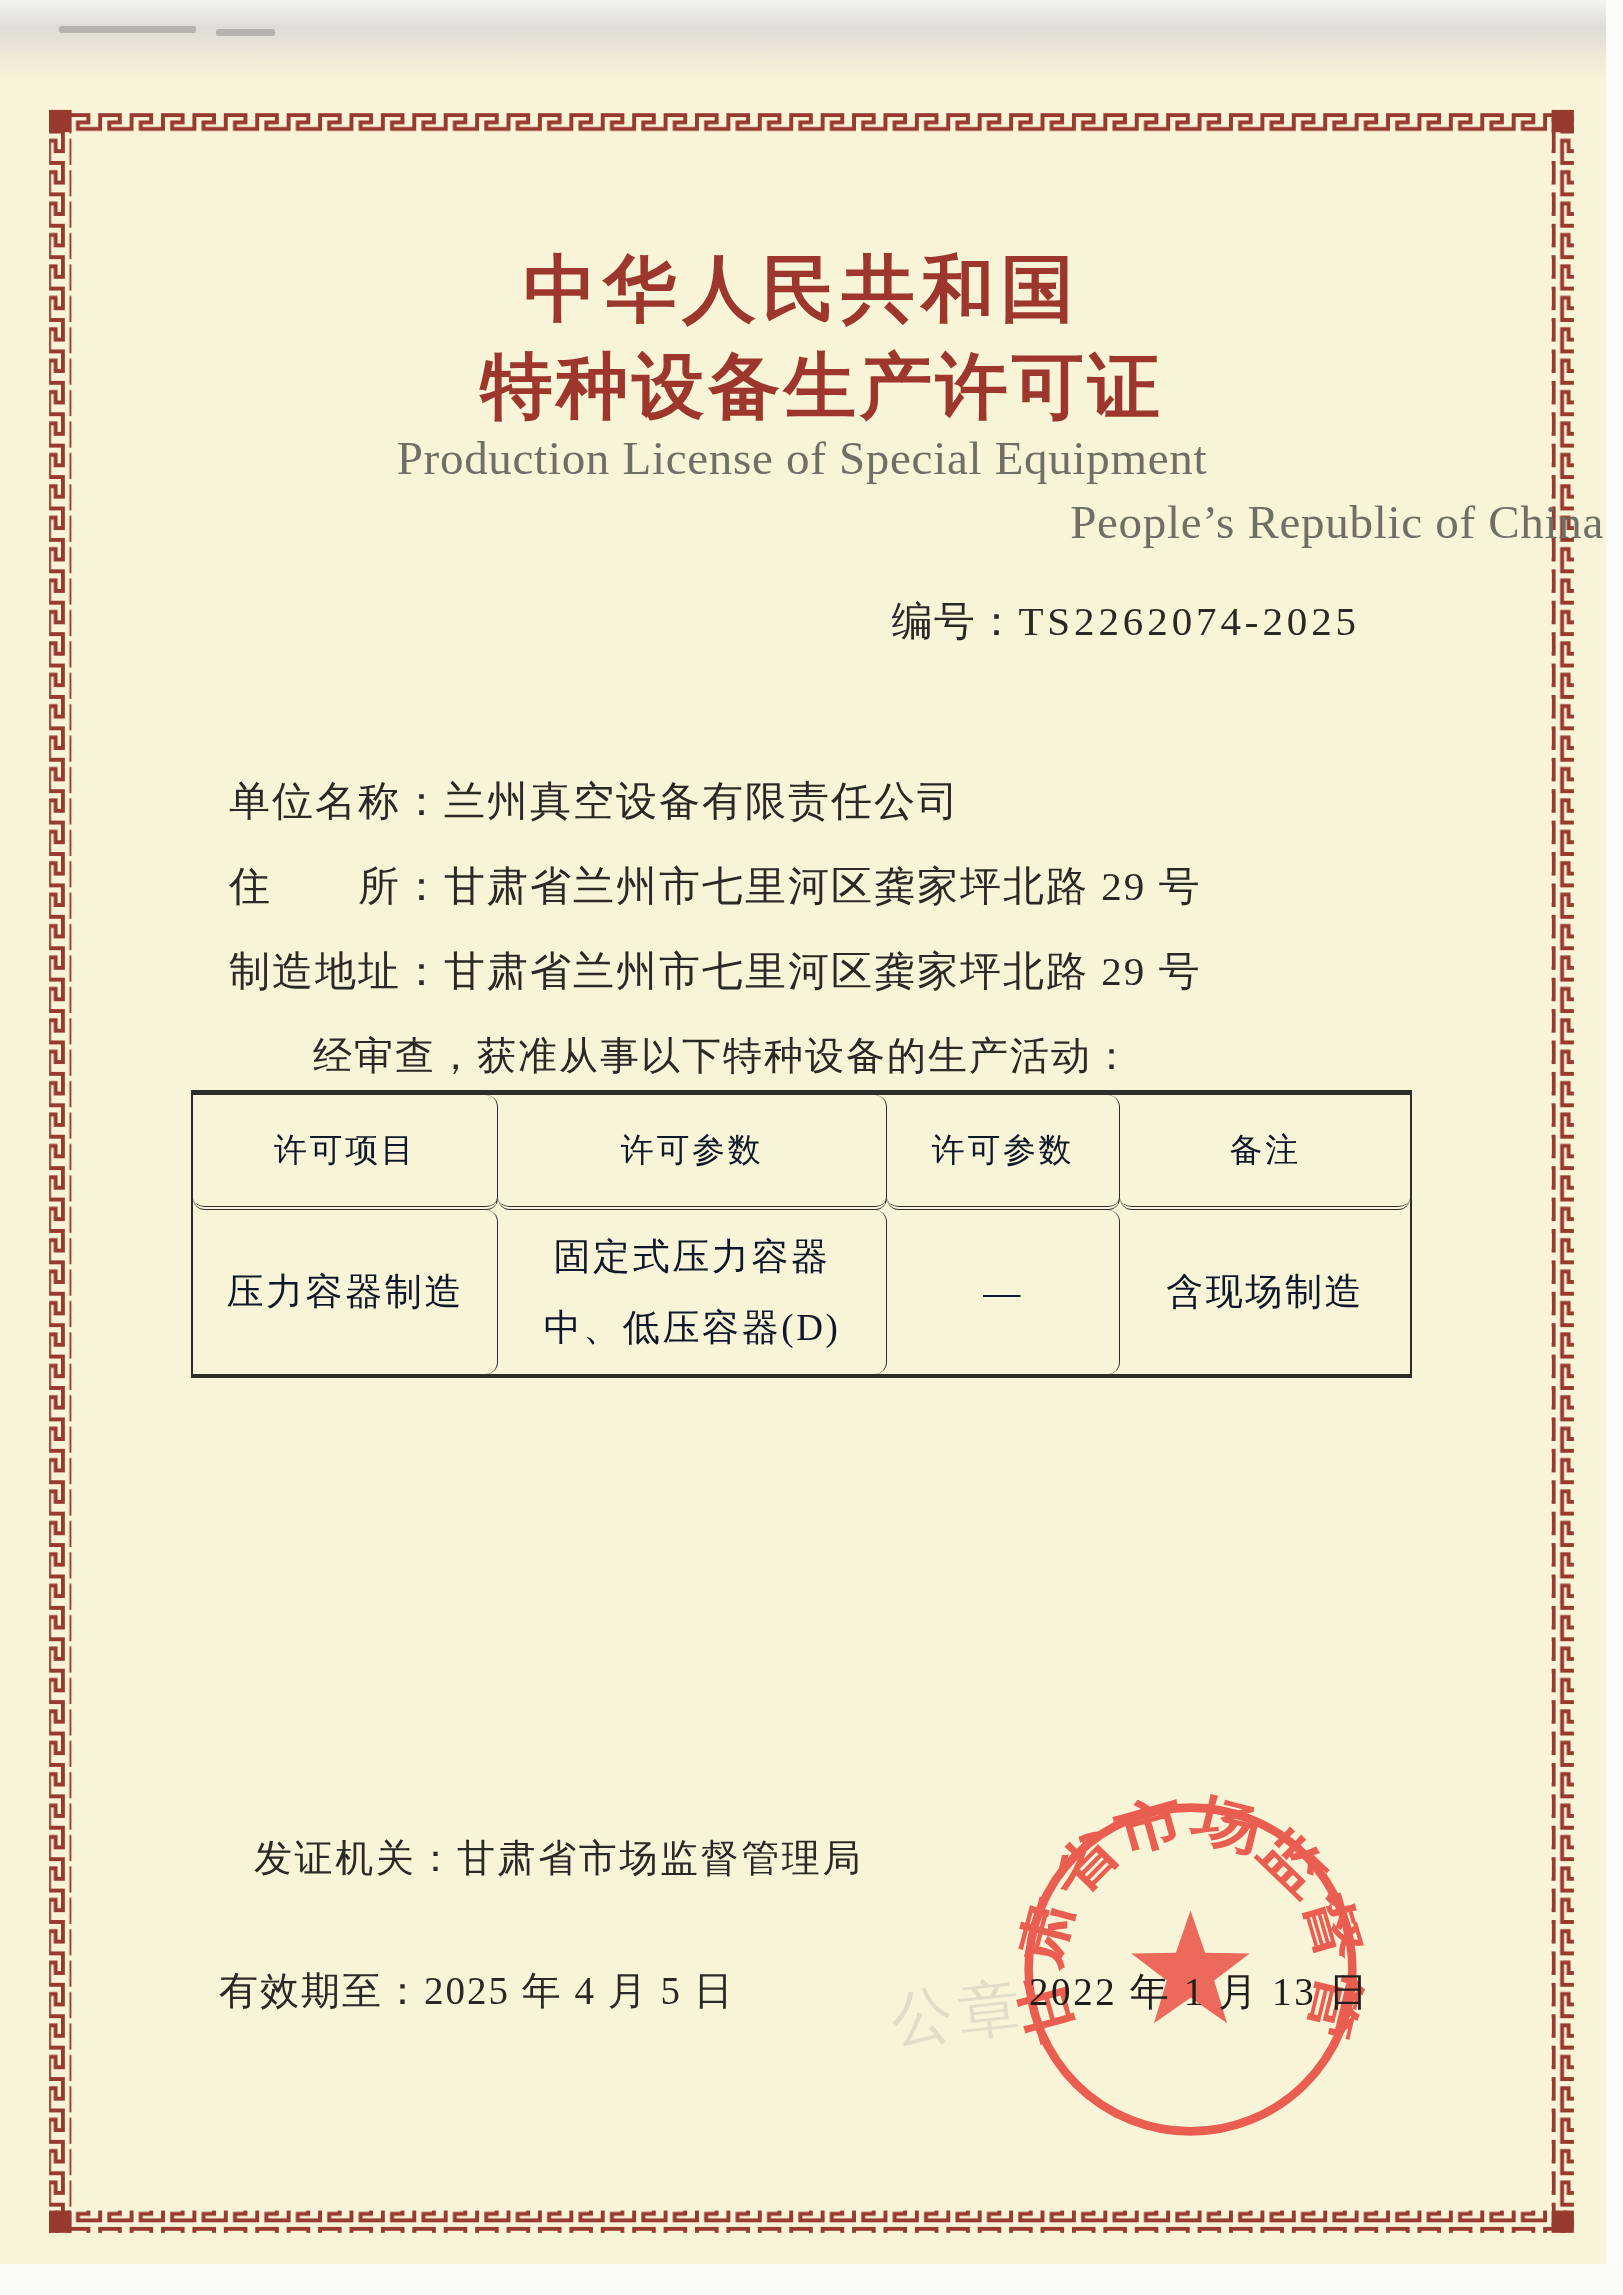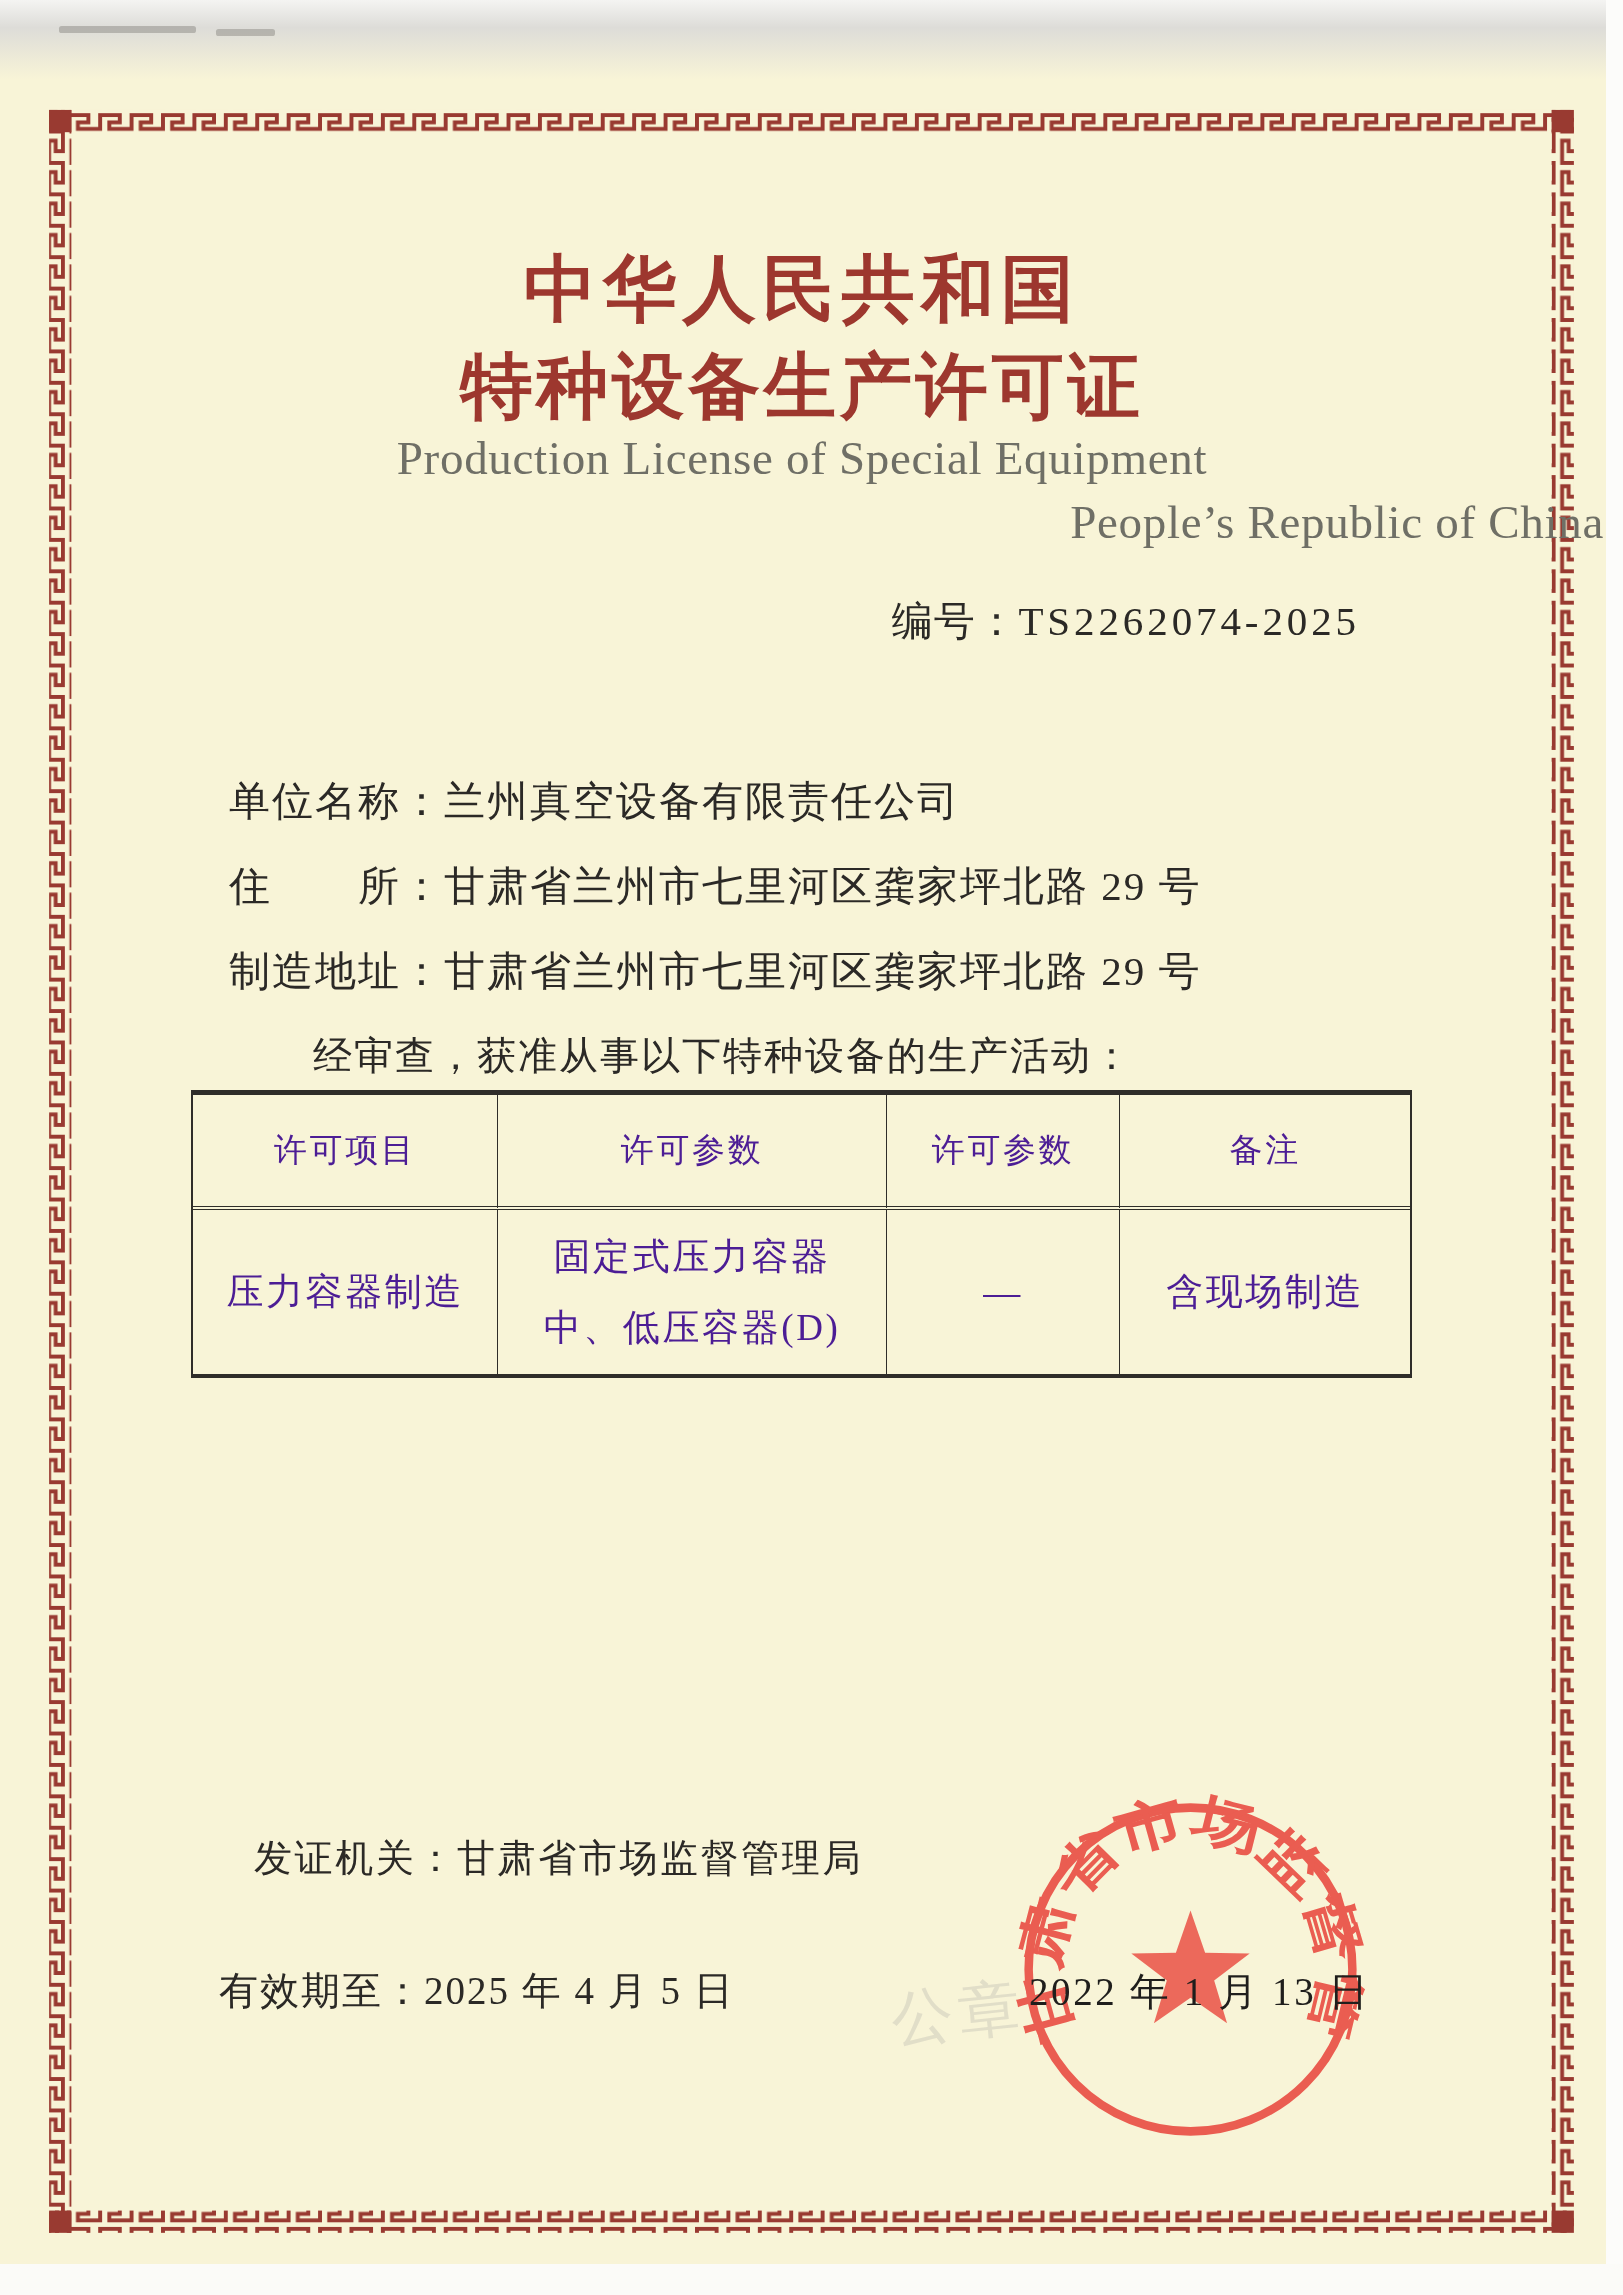--- a/index.html
+++ b/index.html
@@ -21,41 +21,41 @@
     background:linear-gradient(#f4f4f2 0%,#dddcd8 35%,rgba(248,244,215,0) 100%);}
   .scan-smudge{position:absolute;top:26px;height:6.5px;background:#55524c;opacity:.30;border-radius:2.6px;}
   .scan-right{position:absolute;right:0;top:0;width:17px;height:100%;background:#fcfcfa;}
   .scan-bottom{position:absolute;left:0;bottom:0;width:100%;height:31px;background:#fbfbf8;}
   .border-svg{position:absolute;left:0;top:0;}
   .mp{fill:none;stroke:var(--border-red);stroke-width:6;}
   .corner{fill:var(--border-red);}
 
   .title{position:absolute;left:0;width:1604px;text-align:center;font-weight:bold;}
   .cn1{top:241px;font-size:73px;letter-spacing:6.5px;color:var(--title-red);}
-  .cn2{top:339px;font-size:72px;letter-spacing:3.9px;color:var(--title-red);}
+  .cn2{top:339px;font-size:72px;letter-spacing:3.9px;color:var(--title-red);padding-left:20px;}
   .en1{top:431px;font-size:47px;letter-spacing:0.7px;color:var(--english-gray);font-weight:normal;}
   .en2{top:495px;font-size:47px;letter-spacing:0.7px;color:var(--english-gray);font-weight:normal;text-align:right;}
 
   .license-no{position:absolute;top:594px;right:263px;font-size:41px;letter-spacing:1.3px;color:var(--ink);}
   .license-no .num{letter-spacing:3.9px;}
 
   .field{position:absolute;left:229px;font-size:41px;letter-spacing:2px;color:var(--ink);}
   .f1{top:774px;}
   .f2{top:859px;}
   .f3{top:944px;}
   .approval{position:absolute;left:313px;top:1029px;font-size:39px;letter-spacing:2px;color:var(--ink);}
 
   .ltable{
     position:absolute;left:191px;top:1090px;width:1217px;
     display:grid;grid-template-columns:25.1% 31.9% 19.2% 23.8%;grid-template-rows:115px 164px;
     border:2px solid var(--table-line);border-top-width:5.9px;border-bottom-width:4.6px;
     background:transparent;
   }
   .ltable .cell{display:flex;flex-direction:column;align-items:center;justify-content:center;
-    border-right:1.3px solid var(--table-line);font-size:33px;letter-spacing:2.6px;color:#4c1d95;}
+    border-right:1.3px solid var(--table-line);font-size:33px;letter-spacing:2.6px;color:#0f172a;border-radius:12px;}
   .ltable .th{border-bottom:4.6px double var(--table-line);font-size:33px;}
   .ltable .td{font-size:37px;}
   .ltable .last{border-right:none;}
   .ltable .subline{line-height:1.0;}
   .ltable .subline+.subline{margin-top:34px;}
 
   .authority{position:absolute;left:219px;top:1833px;font-size:38px;letter-spacing:2.6px;color:var(--ink);margin-left:35px;}
   .valid{position:absolute;left:219px;top:1964px;font-size:39px;letter-spacing:2px;color:var(--ink);}
   .issue-date{position:absolute;left:985px;top:1965px;font-size:39px;letter-spacing:2.6px;color:#1f1e1c;z-index:6;margin-left:44px;}
 

